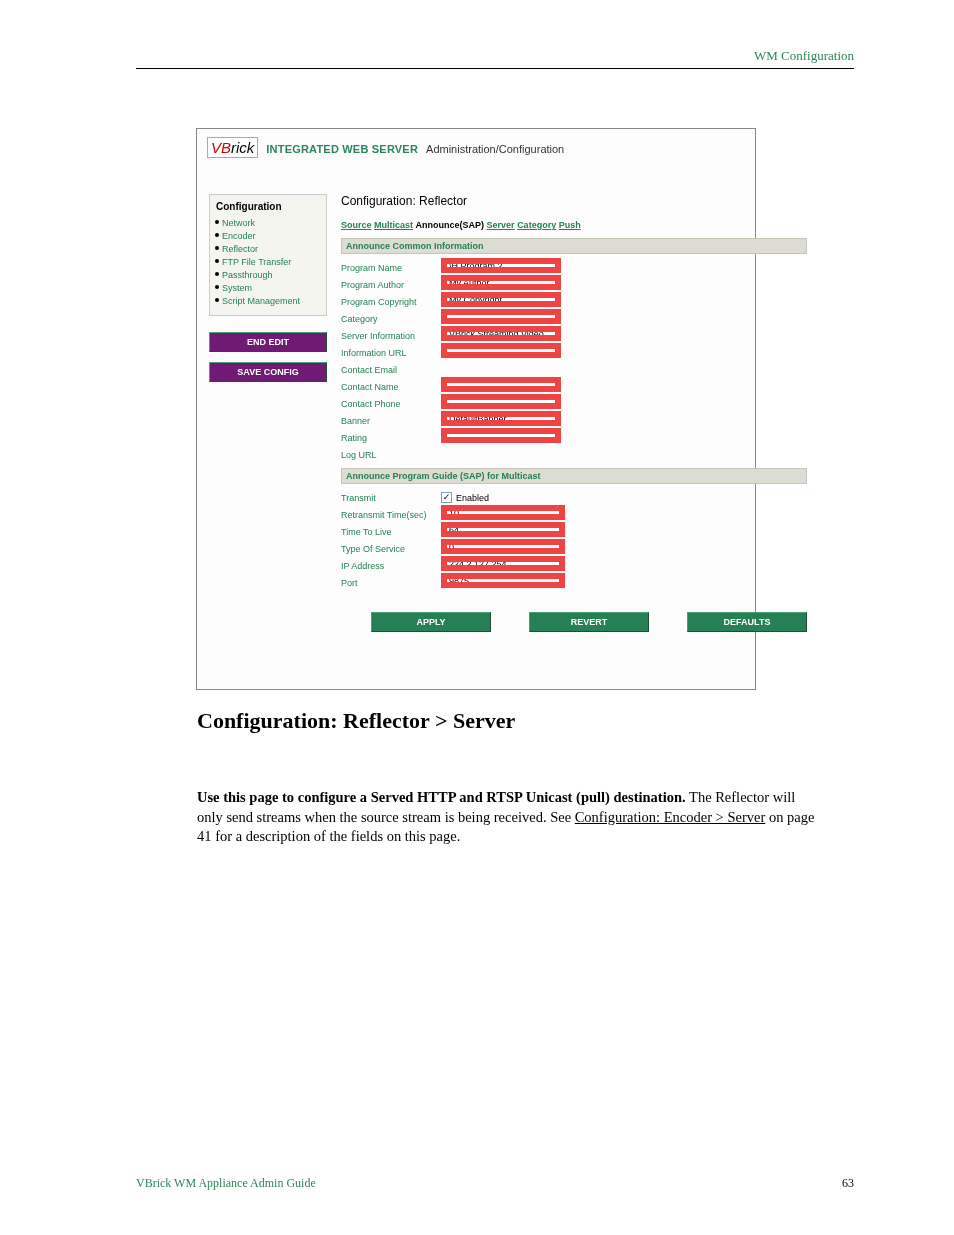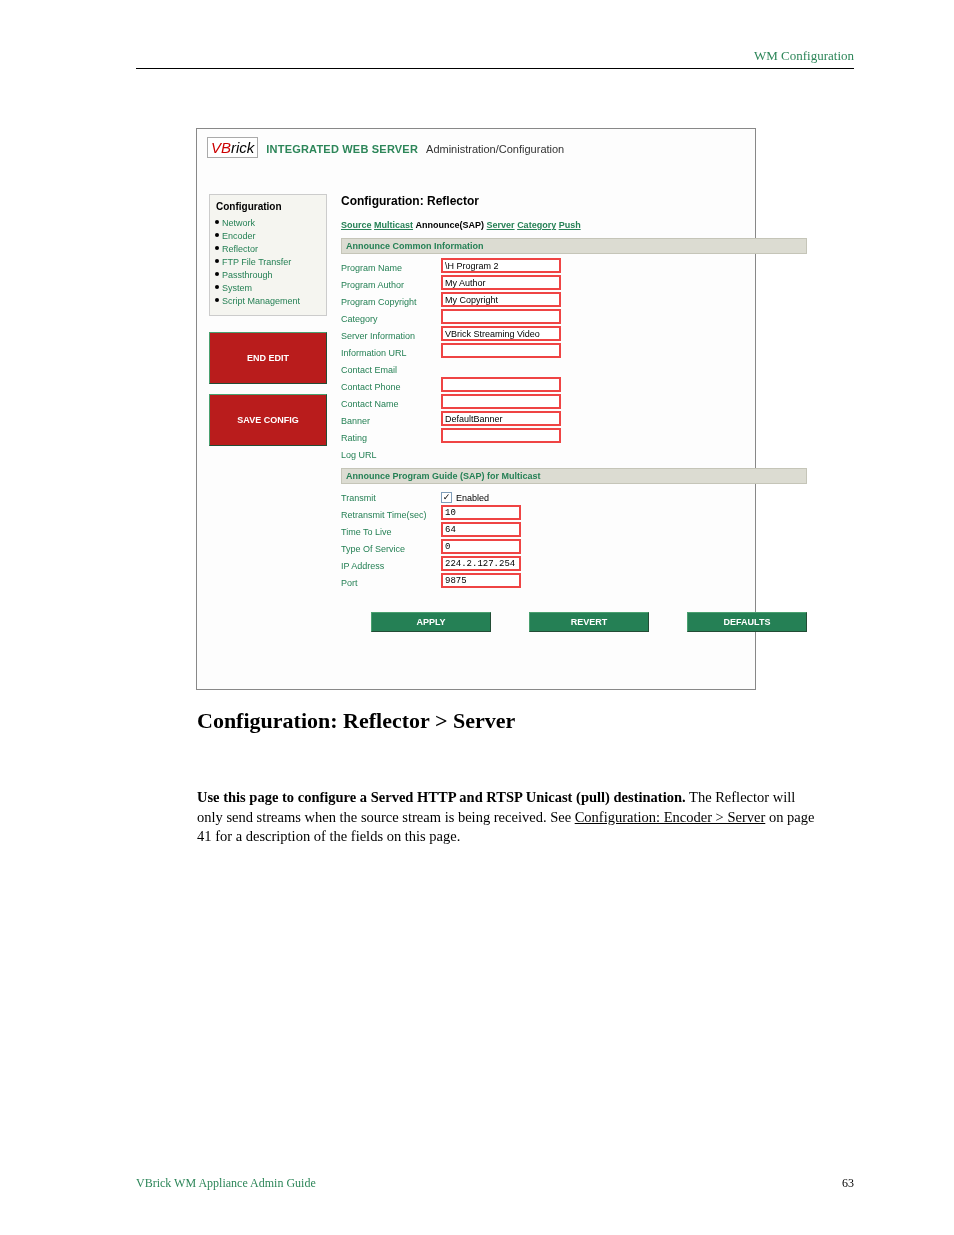--- a/index.html
+++ b/index.html
@@ -102,37 +102,37 @@
     content: "";
     position: absolute;
     left: -1px;
     top: 4px;
     width: 4px;
     height: 4px;
     border-radius: 50%;
     background: #000;
   }
   .side-btn {
-    background: #b91c1c;
+    background: #701a75;
     color: #fff;
     font-weight: bold;
     font-size: 9px;
     text-align: center;
-    padding: 20px 0;
+    padding: 4px 0;
     border: 1px outset #4aa070;
     margin-bottom: 10px;
   }
   .main {
     flex: 1;
     font-size: 9px;
     color: #258055;
   }
   .main-title {
     color: #000;
-    font-weight: bold;
+    font-weight: normal;
     font-size: 12px;
     margin-bottom: 12px;
   }
   .subnav {
     margin-bottom: 8px;
     font-size: 9px;
   }
   .subnav a { color: #258055; text-decoration: underline; font-weight: bold; }
   .subnav .active { color: #000; text-decoration: none; font-weight: bold; }
   .section-bar {
@@ -149,30 +149,30 @@
     align-items: flex-end;
     min-height: 17px;
   }
   .form-label {
     width: 100px;
     color: #258055;
     font-size: 9px;
     padding-right: 4px;
   }
   .form-input {
-    border: 2px solid #ef4444;
+    border: 6px solid #ef4444;
     background: #fff;
     height: 15px;
     width: 120px;
     font-size: 9px;
     padding: 0 2px;
     color: #000;
     font-family: Arial, sans-serif;
   }
-  .form-input.narrow { width: 80px; font-family: Liberation Mono, monospace; }
+  .form-input.narrow { width: 124px; }
   .check-wrap { display: flex; align-items: center; gap: 4px; color: #000; font-size: 9px; }
   .check {
     width: 11px; height: 11px; border: 1px solid #7f9db9; background: #fff;
     display: inline-flex; align-items: center; justify-content: center;
     font-size: 9px; line-height: 1; color: #000;
   }
   .btn-row {
     display: flex;
     gap: 38px;
     margin-top: 24px;
@@ -283,25 +283,25 @@
           <input class="form-input" value="VBrick Streaming Video" style="">
         </div>
       <div class="form-row">
           <div class="form-label">Information URL</div>
           <input class="form-input" value="" style="">
         </div>
       <div class="form-row">
           <div class="form-label">Contact Email</div>
         </div>
       <div class="form-row">
+          <div class="form-label">Contact Name</div>
+          <input class="form-input" value="" style="">
+        </div>
+      <div class="form-row">
           <div class="form-label">Contact Phone</div>
-          <input class="form-input" value="" style="">
-        </div>
-      <div class="form-row">
-          <div class="form-label">Contact Name</div>
           <input class="form-input" value="" style="">
         </div>
       <div class="form-row">
           <div class="form-label">Banner</div>
           <input class="form-input" value="DefaultBanner" style="">
         </div>
       <div class="form-row">
           <div class="form-label">Rating</div>
           <input class="form-input" value="" style="">
         </div>

